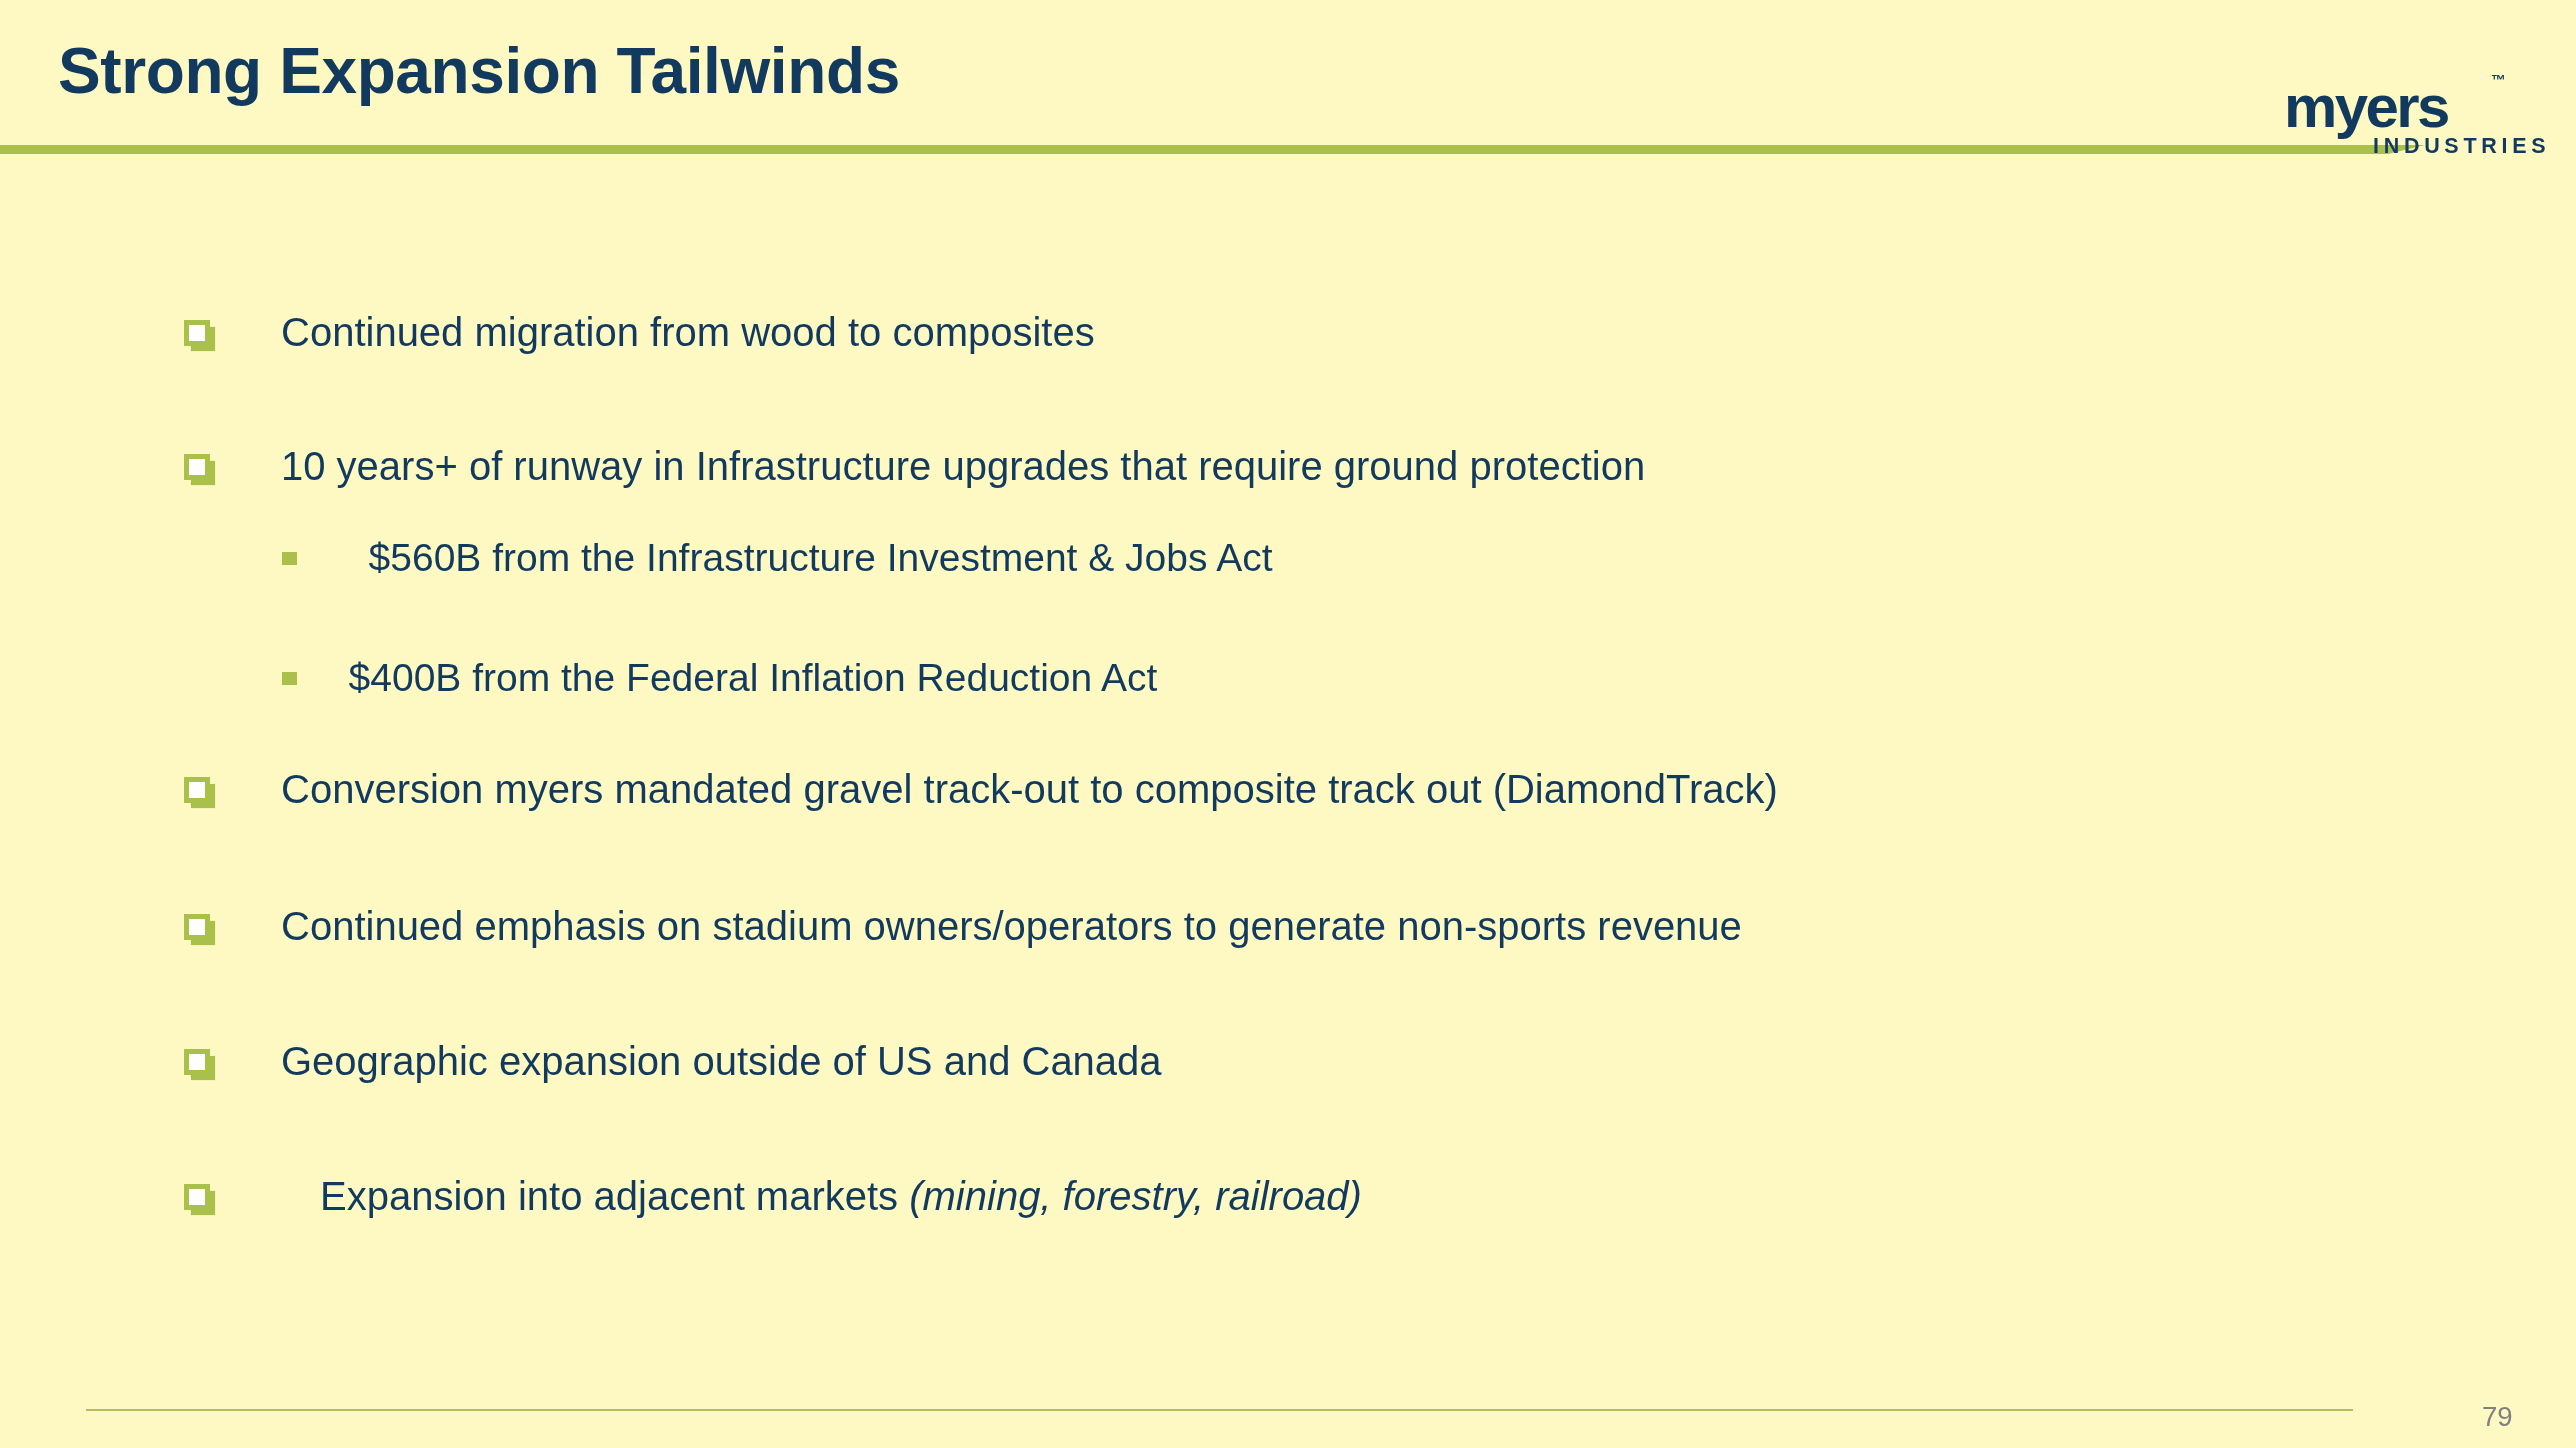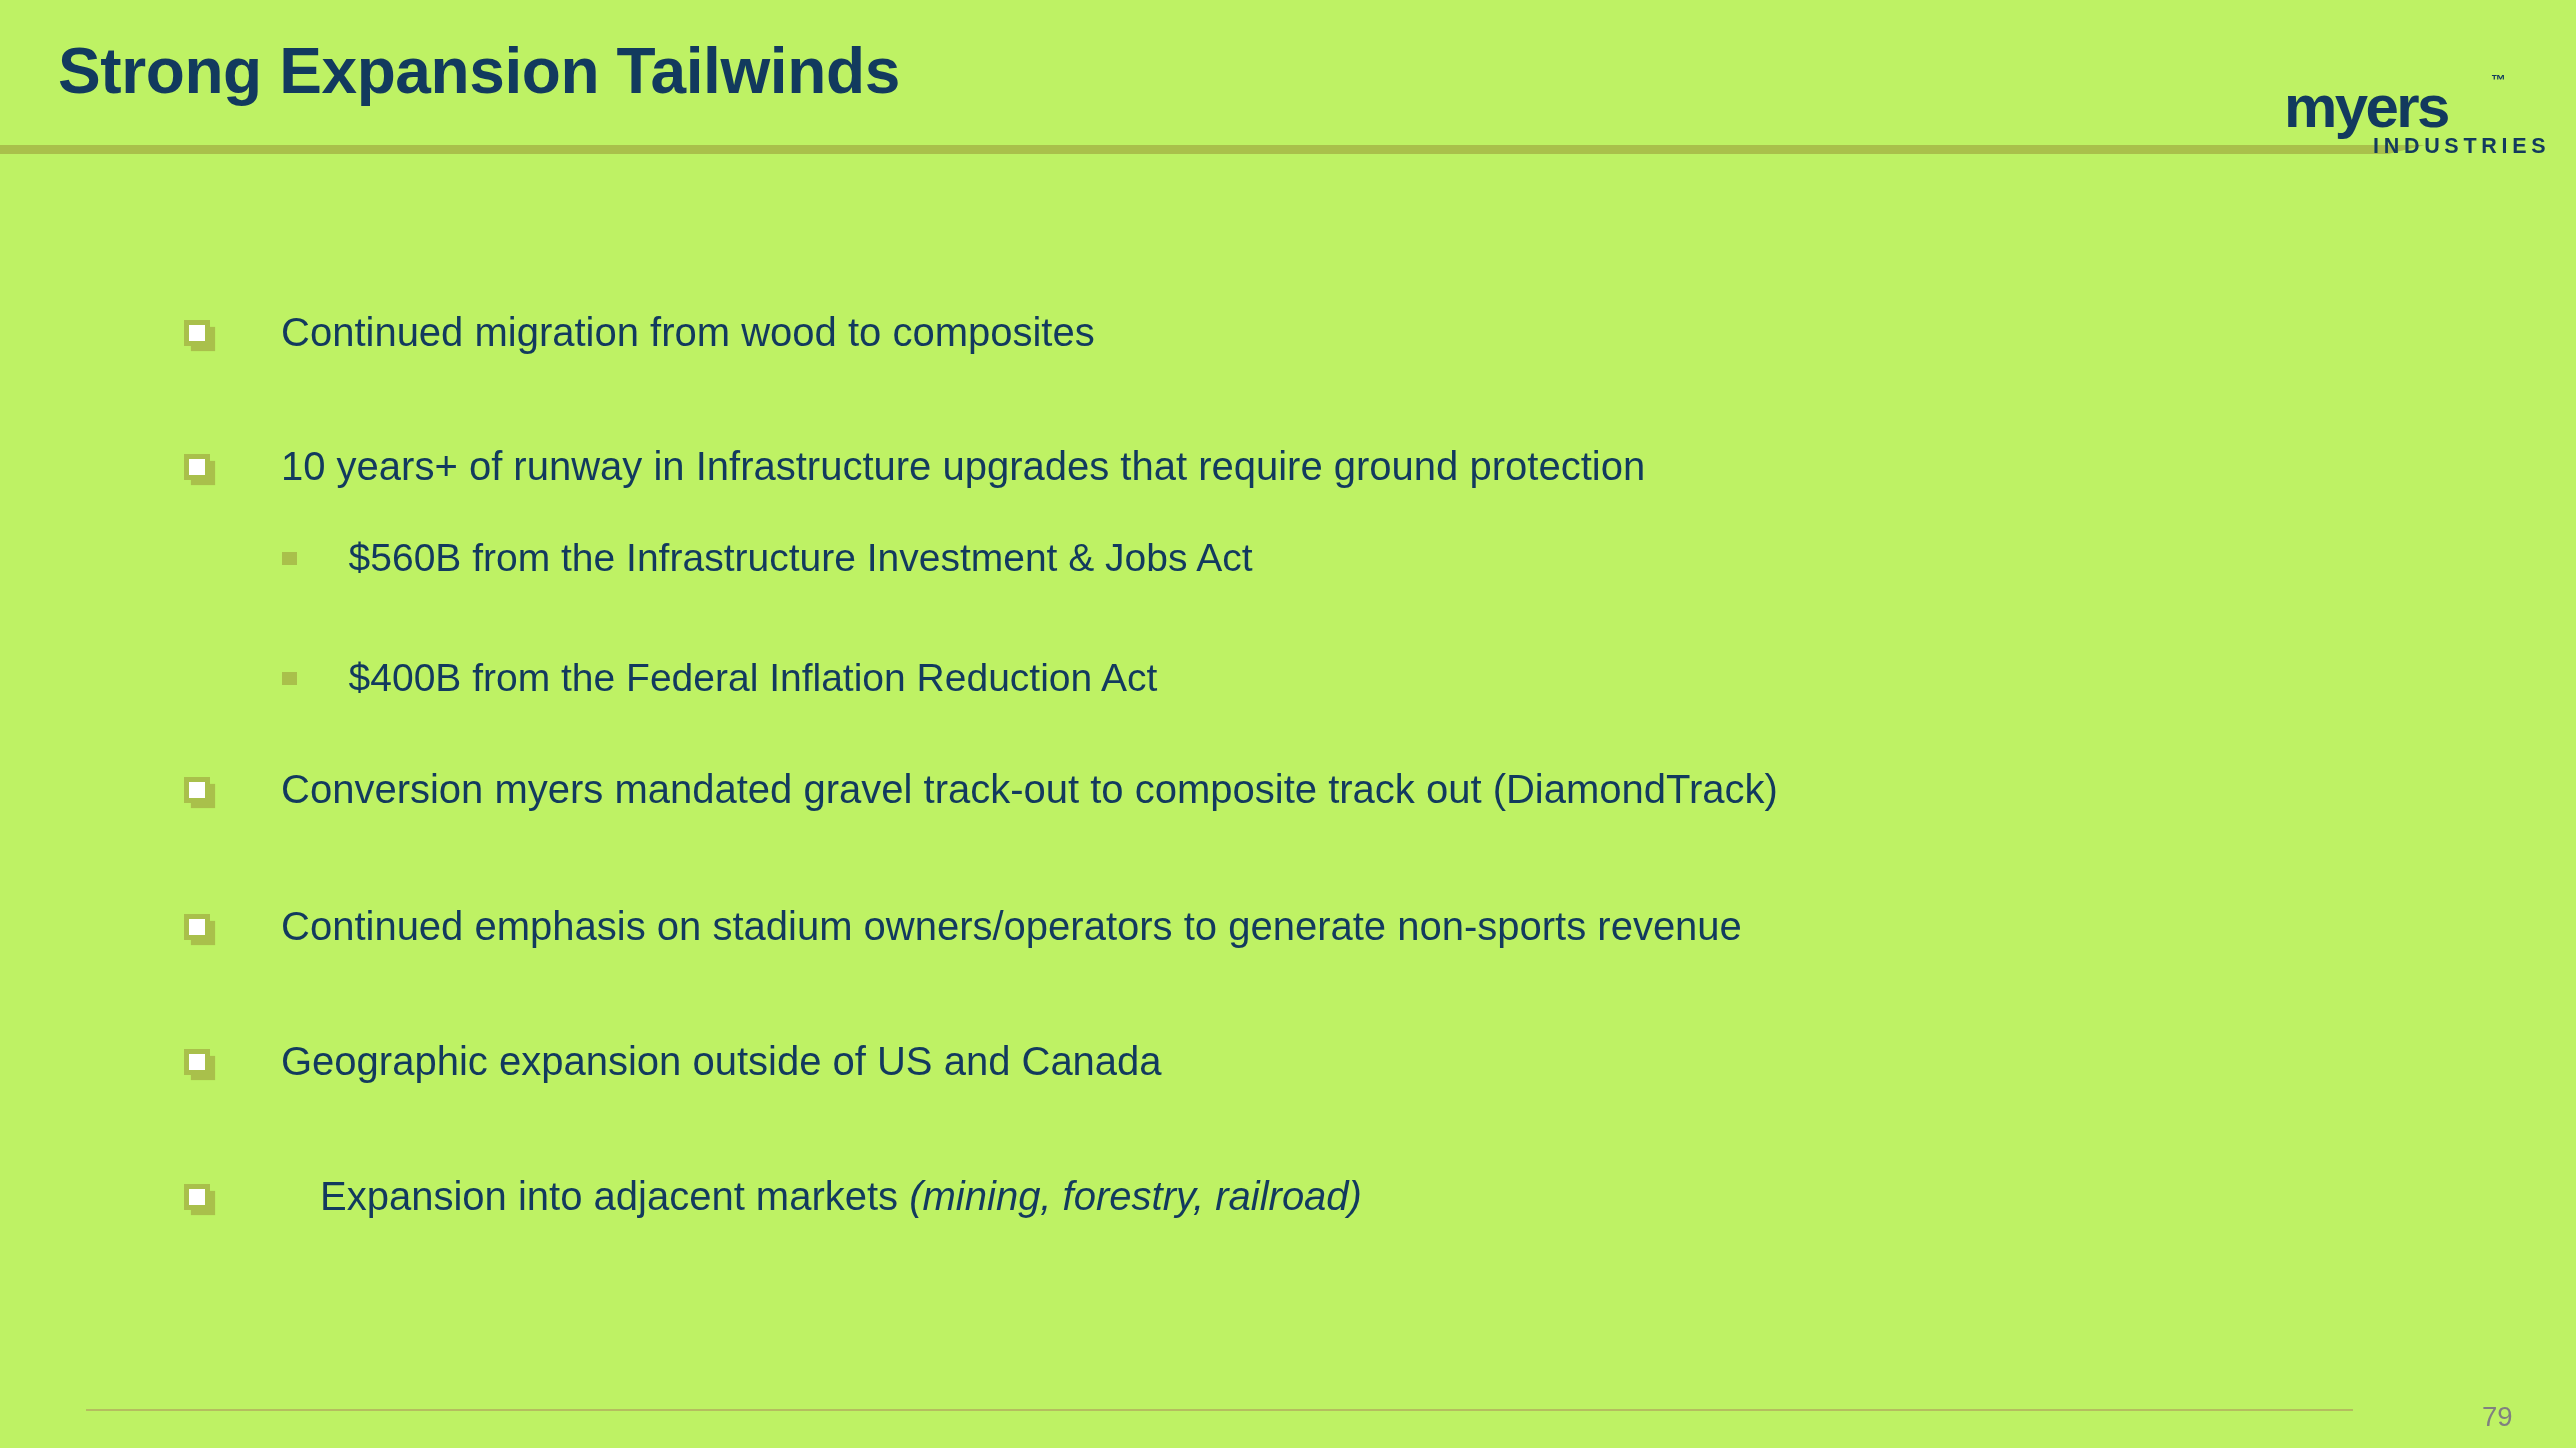--- a/index.html
+++ b/index.html
@@ -7,21 +7,21 @@
     padding: 0;
     background: #ffffff;
   }
   body {
     font-family: "Liberation Sans", sans-serif;
   }
   .slide {
     position: relative;
     width: 2576px;
     height: 1449px;
-    background: #bef264;
+    background: #fef9c3;
     overflow: hidden;
   }
 
   
   .slide-title {
     position: absolute;
     left: 58px;
     top: 34px;
     font-size: 64px;
     font-weight: bold;
@@ -170,21 +170,21 @@
 
   <div class="body-list">
       <div class="bullet-row level1" style="top: 306px;">
         <span class="marker-l1"></span>
         <span class="bullet-text">Continued migration from wood to composites</span>
       </div>
       <div class="bullet-row level1" style="top: 440px;">
         <span class="marker-l1"></span>
         <span class="bullet-text">10 years+ of runway in Infrastructure upgrades that require ground protection</span>
       </div>
-      <div class="bullet-row level2" style="top: 532px;">
+      <div class="bullet-row level2" style="top: 532px; gap: 20px;">
         <span class="marker-l2"></span>
         <span class="bullet-text">$560B from the Infrastructure Investment &amp; Jobs Act</span>
       </div>
       <div class="bullet-row level2" style="top: 652px;">
         <span class="marker-l2"></span>
         <span class="bullet-text">$400B from the Federal Inflation Reduction Act</span>
       </div>
       <div class="bullet-row level1" style="top: 763px;">
         <span class="marker-l1"></span>
         <span class="bullet-text">Conversion myers mandated gravel track-out to composite track out (DiamondTrack)</span>

